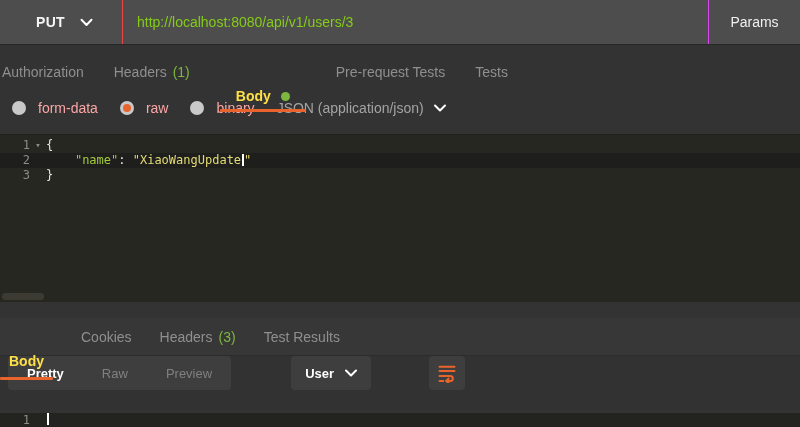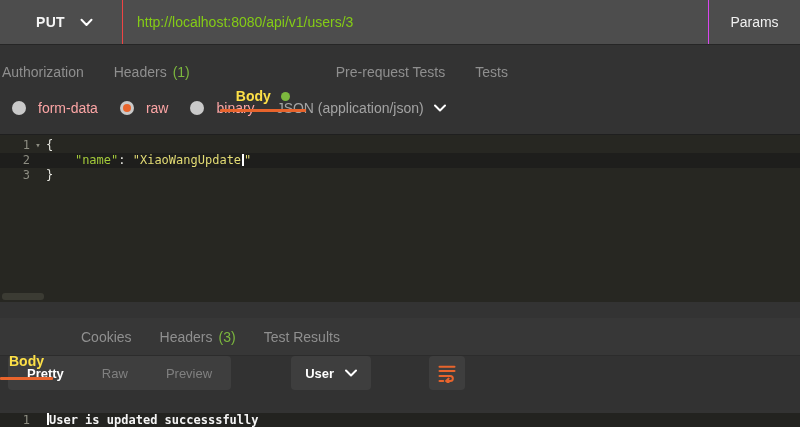--- a/index.html
+++ b/index.html
@@ -255,15 +255,15 @@
     </span>
   </div>
 </div>
 
 <div class="res-body">
   <div class="res-line">
     <span class="gutter">
       <span class="num">1</span>
       <span class="fold"></span>
     </span>
-    <span class="cursor"></span><span>User is updated successsfully</span>
+    <span class="cursor"></span>
   </div>
 </div>
 
 </body></html>

